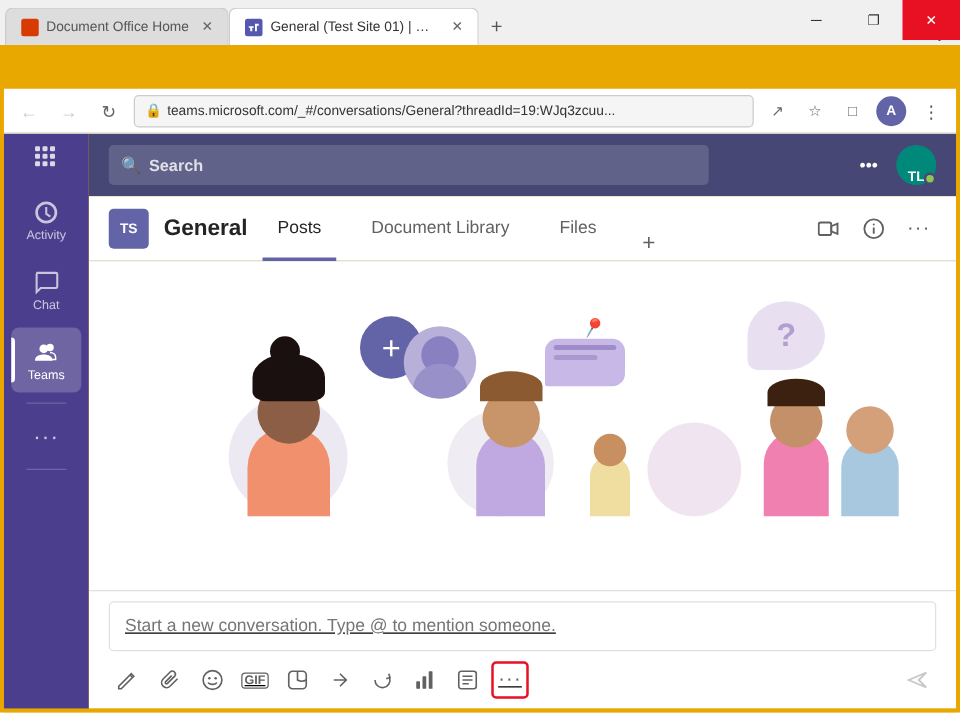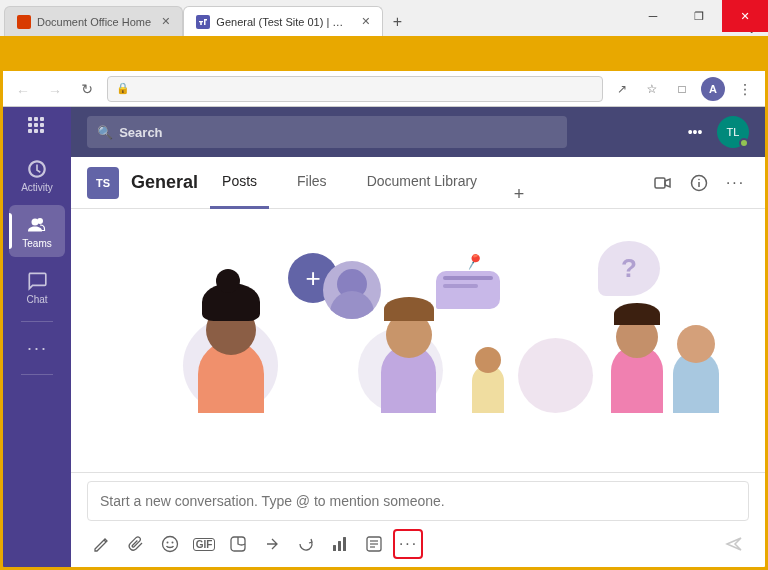--- a/index.html
+++ b/index.html
@@ -49,21 +49,21 @@
 
     .main-content { flex: 1; display: flex; flex-direction: column; overflow: hidden; }
 
     
     .teams-header { height: 50px; background: #464775; display: flex; align-items: center; padding: 0 16px; gap: 12px; }
     .search-bar { flex: 1; height: 32px; background: rgba(255,255,255,0.15); border-radius: 4px; display: flex; align-items: center; padding: 0 10px; gap: 6px; max-width: 480px; }
     .search-icon { color: rgba(255,255,255,0.8); font-size: 13px; }
     .search-text { color: rgba(255,255,255,0.8); font-size: 13px; font-weight: bold; }
     .header-actions { margin-left: auto; display: flex; align-items: center; gap: 8px; }
     .header-btn { width: 28px; height: 28px; display: flex; align-items: center; justify-content: center; color: white; cursor: pointer; font-size: 14px; }
-    .avatar { width: 32px; height: 32px; border-radius: 50%; background: #00897b; display: flex; align-items: center; justify-content: center; font-size: 11px; font-weight: 400; color: white; position: relative; cursor: pointer; }
+    .avatar { width: 32px; height: 32px; border-radius: 50%; background: #00897b; display: flex; align-items: flex-end; justify-content: center; font-size: 11px; font-weight: 700; color: white; position: relative; cursor: pointer; }
     .avatar-dot { width: 10px; height: 10px; border-radius: 50%; background: #92c353; position: absolute; bottom: 0; right: 0; border: 2px solid #464775; }
 
     
     .channel-header { height: 52px; background: white; border-bottom: 1px solid #e0e0e0; display: flex; align-items: center; padding: 0 16px; gap: 12px; }
     .team-icon { width: 32px; height: 32px; border-radius: 4px; background: #6264a7; display: flex; align-items: center; justify-content: center; font-size: 11px; font-weight: 600; color: white; flex-shrink: 0; }
     .channel-name { font-size: 18px; font-weight: 700; color: #252424; }
     .channel-tabs { display: flex; align-items: flex-end; gap: 16px; height: 52px; }
     .channel-tab { padding: 0 12px; height: 52px; display: flex; align-items: center; font-size: 14px; color: #616161; cursor: pointer; border-bottom: 3px solid transparent; }
     .channel-tab.active { color: #252424; border-bottom-color: #6264a7; font-weight: 500; }
     .channel-add-tab { width: 28px; height: 28px; display: flex; align-items: center; justify-content: center; color: #616161; cursor: pointer; font-size: 18px; border-radius: 4px; }
@@ -77,21 +77,21 @@
     .welcome-subtitle { font-size: 14px; color: #616161; margin-bottom: 20px; }
     .welcome-illustration { width: 100%; max-width: 520px; height: 180px; position: relative; display: flex; align-items: center; justify-content: center; }
 
     
     .illus-container { width: 500px; height: 180px; position: relative; }
 
     
     .add-circle { position: absolute; left: 120px; top: 20px; width: 50px; height: 50px; border-radius: 50%; background: #6264a7; display: flex; align-items: center; justify-content: center; color: white; font-size: 28px; font-weight: 300; }
 
     
-    .compose-area { border-top: 1px solid #e0e0e0; padding: 8px 16px; }
+    .compose-area { border-top: 1px solid #e0e0e0; padding: 8px 16px; text-decoration: underline; }
     .compose-box { border: 1px solid #e0e0e0; border-radius: 4px; padding: 10px 12px; margin-bottom: 8px; }
     .compose-placeholder { font-size: 14px; color: #757575; }
     .compose-toolbar { display: flex; gap: 4px; }
     .toolbar-btn { width: 30px; height: 30px; display: flex; align-items: center; justify-content: center; color: #616161; cursor: pointer; border-radius: 4px; font-size: 16px; }
     .toolbar-btn.highlighted { border: 2px solid #e81123; border-radius: 4px; }
     .toolbar-spacer { flex: 1; }
     .send-btn { width: 30px; height: 30px; display: flex; align-items: center; justify-content: center; color: #c8c8c8; cursor: pointer; font-size: 16px; }
   </style>
 </head>
 <body>
@@ -124,20 +124,21 @@
       </div>
     </div>
   </div>
 
   <div class="address-bar" style="margin-top:36px;">
     <div class="nav-btn disabled">←</div>
     <div class="nav-btn disabled">→</div>
     <div class="nav-btn">↻</div>
     <div class="address-input">
       <span class="address-lock">🔒</span>
+      <span class="address-text">teams.microsoft.com/_#/conversations/General?threadId=19:WJq3zcuu...</span>
     </div>
     <div class="address-action-btn">↗</div>
     <div class="address-action-btn">☆</div>
     <div class="address-action-btn">□</div>
     <div class="address-action-btn" style="width:24px;height:24px;background:#6264a7;border-radius:50%;color:white;font-size:11px;font-weight:600;display:flex;align-items:center;justify-content:center;">A</div>
     <div class="menu-btn">⋮</div>
   </div>
 
   <div class="teams-app">
 
@@ -157,38 +158,38 @@
       </div>
 
       <div class="sidebar-icon">
         <svg width="20" height="20" viewBox="0 0 20 20" fill="none">
           <path d="M10 2C5.58 2 2 5.58 2 10s3.58 8 8 8 8-3.58 8-8-3.58-8-8-8zm0 14c-3.31 0-6-2.69-6-6s2.69-6 6-6 6 2.69 6 6-2.69 6-6 6z" fill="rgba(255,255,255,0.7)"></path>
           <path d="M10 6v5l3 2" stroke="rgba(255,255,255,0.7)" stroke-width="1.5" fill="none"></path>
         </svg>
         <span class="sidebar-label">Activity</span>
       </div>
 
+      <div class="sidebar-icon">
+        <svg width="20" height="20" viewBox="0 0 20 20" fill="none">
+          <path d="M3 3h14a1 1 0 011 1v9a1 1 0 01-1 1H6l-3 3V4a1 1 0 011-1z" stroke="rgba(255,255,255,0.7)" stroke-width="1.5" fill="none"></path>
+        </svg>
+        <span class="sidebar-label">Chat</span>
+      </div>
+
       <div class="sidebar-icon active" style="position:relative;">
         <div style="position:absolute;left:0;top:8px;width:3px;height:36px;background:white;border-radius:0 3px 3px 0;"></div>
         <svg width="22" height="22" viewBox="0 0 22 22" fill="none">
           <circle cx="14" cy="7" r="3" fill="white"></circle>
           <path d="M14 11c2.5 0 4.5 1.5 4.5 4v1.5h-4.5" stroke="white" stroke-width="1.2" fill="none"></path>
           <circle cx="9" cy="8" r="3.5" fill="white"></circle>
           <path d="M2 17c0-2.8 3.1-4.5 7-4.5s7 1.7 7 4.5v.5H2V17z" fill="white"></path>
         </svg>
         <span class="sidebar-label">Teams</span>
       </div>
 
-      <div class="sidebar-icon">
-        <svg width="20" height="20" viewBox="0 0 20 20" fill="none">
-          <path d="M3 3h14a1 1 0 011 1v9a1 1 0 01-1 1H6l-3 3V4a1 1 0 011-1z" stroke="rgba(255,255,255,0.7)" stroke-width="1.5" fill="none"></path>
-        </svg>
-        <span class="sidebar-label">Chat</span>
-      </div>
-
       <div class="sidebar-divider"></div>
 
       <div class="sidebar-dot-menu">
         <span>···</span>
       </div>
 
       <div class="sidebar-divider"></div>
 
     </div>
 
@@ -208,22 +209,22 @@
             <div class="avatar-dot"></div>
           </div>
         </div>
       </div>
 
       <div class="channel-header">
         <div class="team-icon">TS</div>
         <span class="channel-name">General</span>
         <div class="channel-tabs">
           <div class="channel-tab active">Posts</div>
+          <div class="channel-tab">Document Library</div>
           <div class="channel-tab">Files</div>
-          <div class="channel-tab">Document Library</div>
           <div class="channel-add-tab">+</div>
         </div>
         <div class="channel-header-actions">
           <div class="channel-action-btn">
             <svg width="18" height="18" viewBox="0 0 18 18" fill="none">
               <rect x="1" y="4" width="10" height="10" rx="1.5" stroke="#616161" stroke-width="1.5" fill="none"></rect>
               <path d="M11 7l5-2v8l-5-2V7z" stroke="#616161" stroke-width="1.5" fill="none"></path>
             </svg>
           </div>
           <div class="channel-action-btn">

